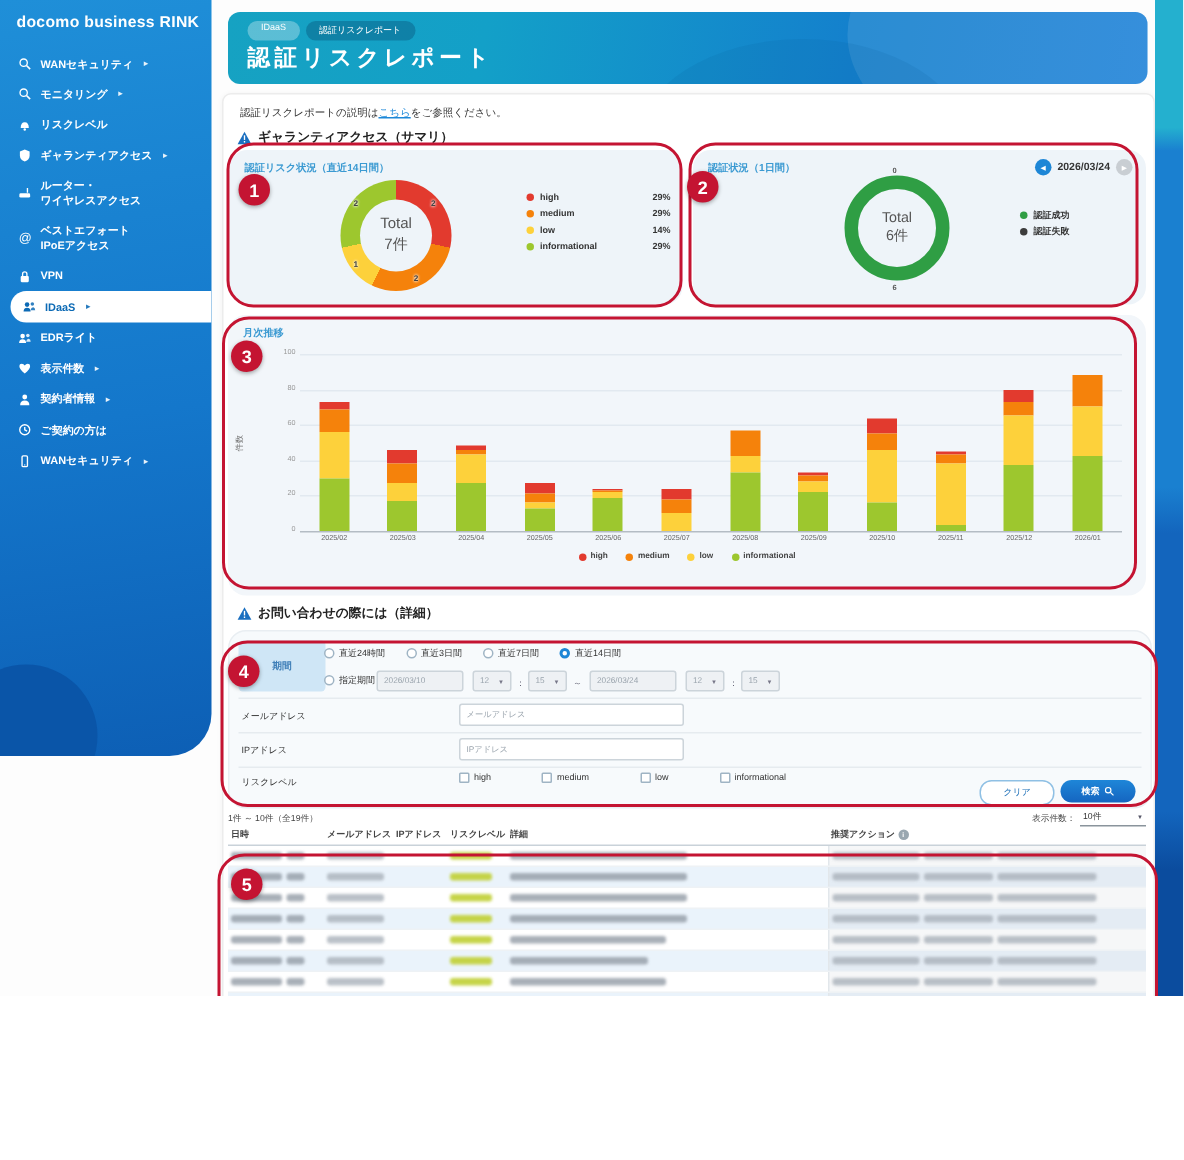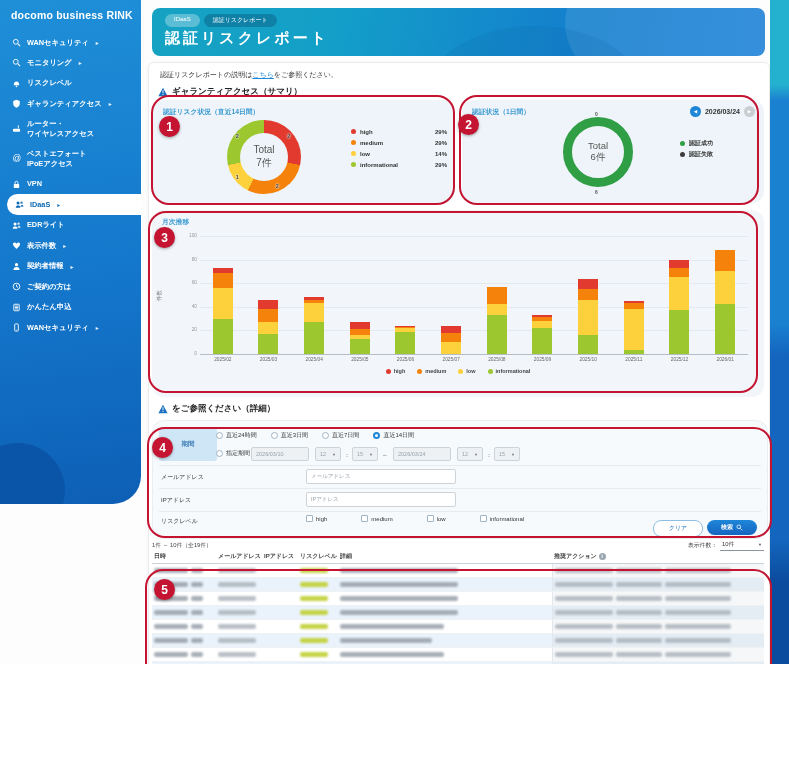--- a/index.html
+++ b/index.html
@@ -274,31 +274,20 @@
             <svg viewBox="0 0 10 10">
               <circle cx="5" cy="5" r="3.7" stroke="currentColor" fill="none"></circle>
               <path d="M5 2.9 V5 L6.7 6" stroke="currentColor" fill="none"></path>
             </svg>
           </span>
           <span class="side-label">ご契約の方は</span>
         </div>
         <div class="side-item">
           <span class="side-ico">
             <svg viewBox="0 0 10 10">
-              <rect x="2" y="1.4" width="6" height="7.2" rx="0.6" stroke="currentColor" fill="none"></rect>
-              <line x1="3.2" y1="3.4" x2="6.8" y2="3.4" stroke="currentColor"></line>
-              <line x1="3.2" y1="5" x2="6.8" y2="5" stroke="currentColor"></line>
-              <line x1="3.2" y1="6.6" x2="6.8" y2="6.6" stroke="currentColor"></line>
-            </svg>
-          </span>
-          <span class="side-label">かんたん申込</span>
-        </div>
-        <div class="side-item">
-          <span class="side-ico">
-            <svg viewBox="0 0 10 10">
               <rect x="3" y="1" width="4" height="8" rx="0.9" stroke="currentColor" fill="none"></rect>
               <circle cx="5" cy="7.7" r="0.5" fill="currentColor"></circle>
             </svg>
           </span>
           <span class="side-label">WANセキュリティ</span>
           <span class="side-arrow">▸</span>
         </div>
       </div>
   </div>
 
@@ -527,21 +516,21 @@
         </span>
       </div>
   </div>
 
   <div class="sec-head" style="left:158px;top:403px;">
     <svg viewBox="0 0 10 10">
         <path d="M5 0.8 L9.6 9.2 H0.4 Z" fill="#1a6fc0"></path>
         <rect x="4.55" y="3.2" width="0.9" height="3.1" fill="#fff"></rect>
         <rect x="4.55" y="7" width="0.9" height="1" fill="#fff"></rect>
       </svg>
-    <span>をご参照ください（詳細）</span>
+    <span>お問い合わせの際には（詳細）</span>
   </div>
 
   <div class="filter-card">
     <div class="f-cell">期間</div>
     <div id="period-radios" class="abs" style="left:63px;top:10px;display:flex;gap:14px;">
         <span class="radio">
           <span class="rdot"></span>
           <span>直近24時間</span>
         </span>
         <span class="radio">

